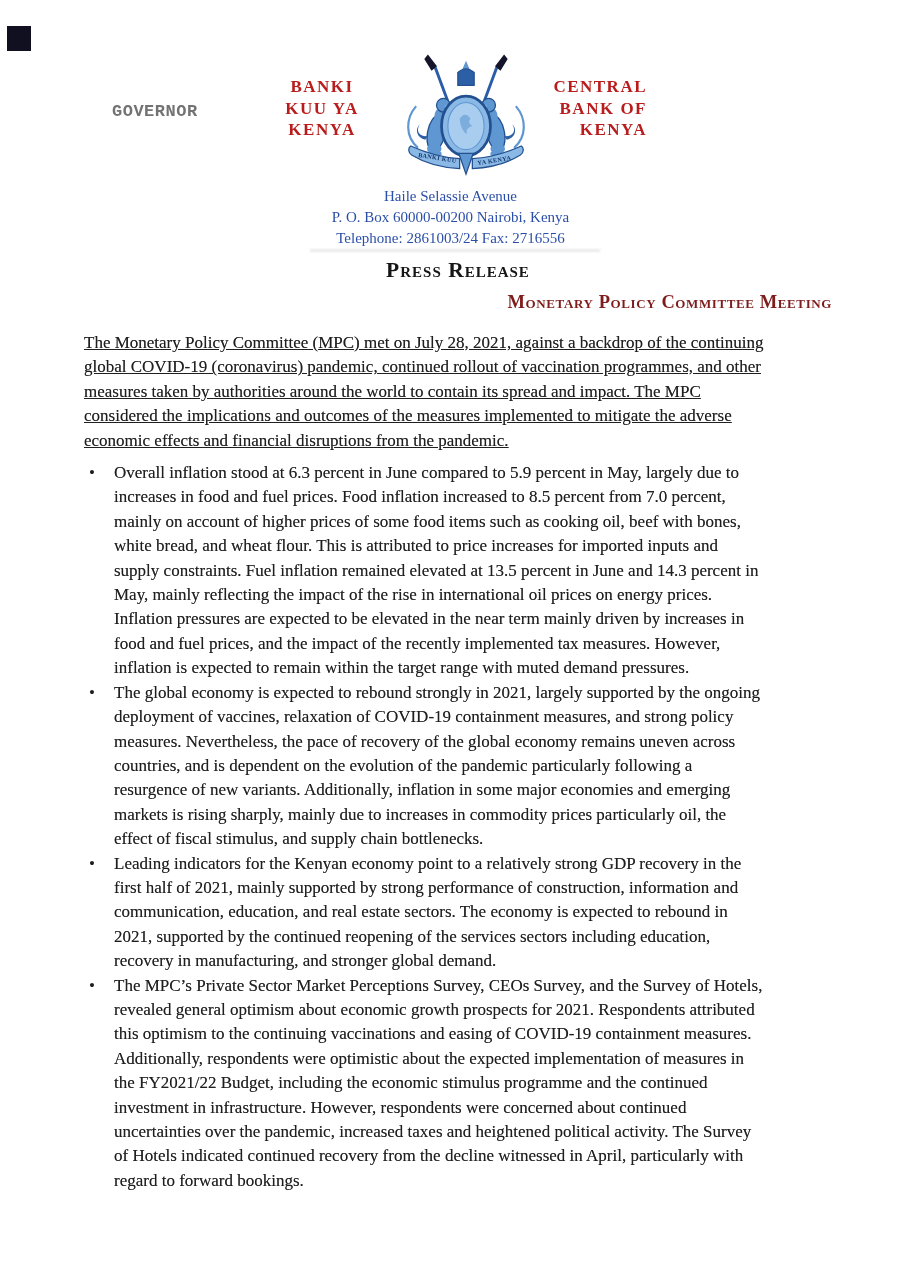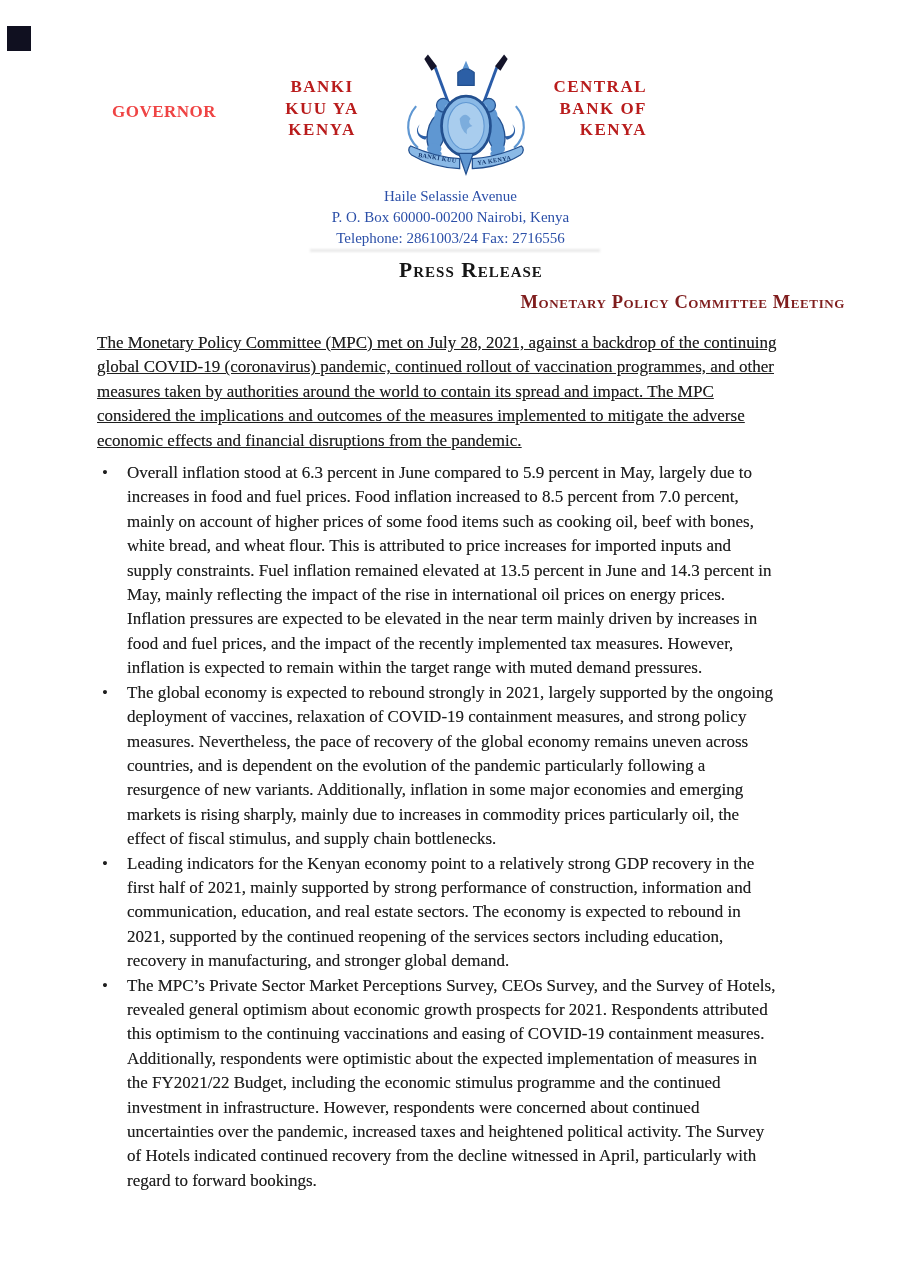--- a/index.html
+++ b/index.html
@@ -14,23 +14,23 @@
   .corner-mark{
     position:absolute;left:7px;top:26px;width:24px;height:25px;
     background:#101020;
   }
   .scan-noise{
     position:absolute;left:310px;top:249px;width:290px;height:3px;
     background:#8a8a8a;opacity:0.18;filter:blur(1px);
   }
   .governor{
     position:absolute;left:112px;top:102px;
-    font-family:Liberation Serif, serif;
+    font-family:Liberation Mono, monospace;
     font-weight:bold;font-size:17px;letter-spacing:0.5px;
-    color:#ef4444;
+    color:#737373;
   }
   .bank-name{
     position:absolute;top:76px;width:120px;
     text-align:center;
     font-weight:bold;font-size:17px;line-height:21.5px;
     letter-spacing:1.5px;color:#b91c1c;
   }
   .bank-sw{left:262px;}
   .bank-en{left:527px;text-align:right;}
   .emblem{position:absolute;left:398px;top:52px;width:136px;height:130px;}
@@ -44,21 +44,21 @@
   .flour{stroke:#5f97d2;stroke-width:2.4px;fill:none;}
   .rt{font-family:"Liberation Serif", serif;font-size:6.8px;font-weight:bold;
       fill:#15386f;letter-spacing:0.4px;}
   .address{
     position:absolute;left:0;right:9px;top:186px;
     text-align:center;
     font-size:15px;line-height:21px;
     color:#2b4fa8;
   }
   .content{
-    position:absolute;left:97px;top:256px;width:748px;
+    position:absolute;left:84px;top:256px;width:748px;
     color:#1f1f1f;
   }
   .h1{
     text-align:center;
     font-weight:bold;font-size:21.5px;line-height:28px;
     font-variant:small-caps;letter-spacing:1px;
     color:#161616;
   }
   .h2{
     margin-top:7px;

